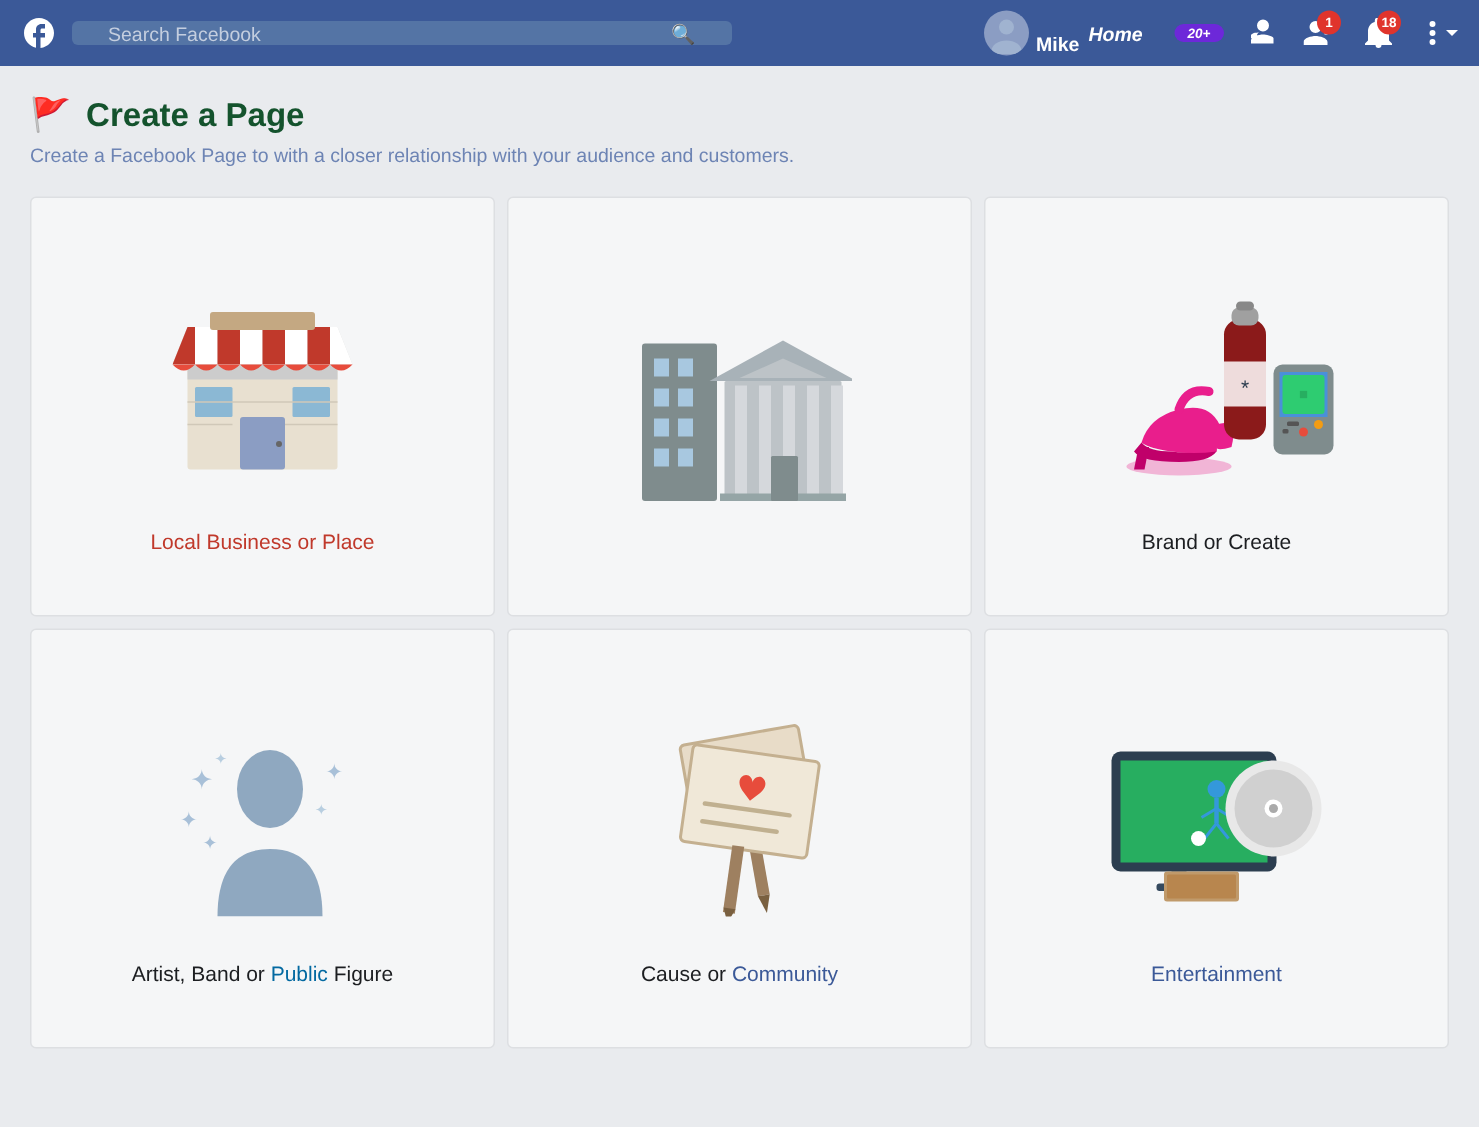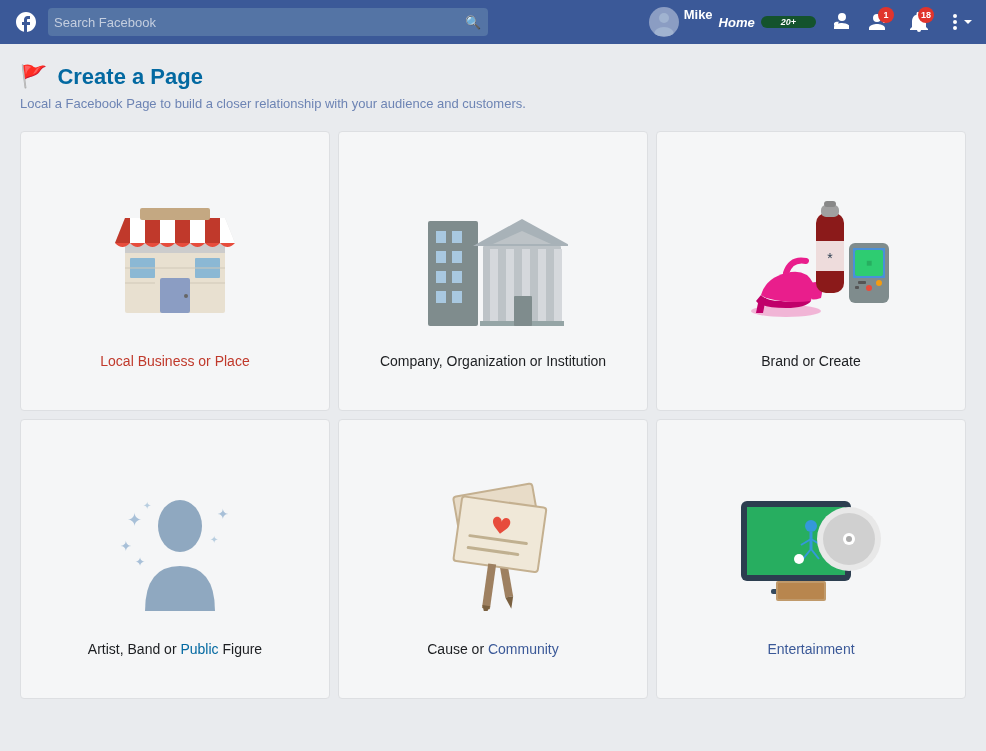--- a/index.html
+++ b/index.html
@@ -21,41 +21,41 @@
       background: #3b5998;
       display: flex; align-items: center; justify-content: center;
       color: white; font-size: 22px; font-weight: bold;
       flex-shrink: 0;
     }
     .navbar-search {
       display: flex; align-items: center;
       background: #5474a5;
       border-radius: 4px;
       margin-left: 6px;
-      padding: 0 6px;
-      height: 28px;
+      padding: 0 24px;
+      height: 16px;
       width: 440px;
       flex-shrink: 0;
     }
     .navbar-search input {
       background: transparent;
       border: none;
       outline: none;
       color: #fff;
       font-size: 13px;
       width: 100%;
     }
     .navbar-search input::placeholder { color: #c4cedf; }
     .navbar-search-icon { color: #c4cedf; font-size: 13px; margin-left: 4px; }
     .navbar-spacer { flex: 1; }
     .navbar-right {
       display: flex; align-items: center; gap: 6px;
     }
     .nav-user {
-      display: flex; align-items: flex-start; gap: 5px;
+      display: flex; align-items: flex-end; gap: 5px;
       color: white; font-size: 13px; font-weight: bold;
       cursor: pointer;
     }
     .nav-avatar {
       width: 30px; height: 30px;
       border-radius: 50%;
       background: #8b9dc3;
       display: flex; align-items: center; justify-content: center;
       font-size: 14px; color: white;
       overflow: hidden;
@@ -79,27 +79,27 @@
       top: 2px; right: 2px;
       background: #e0342c;
       color: white;
       border-radius: 50%;
       font-size: 9px;
       font-weight: bold;
       width: 16px; height: 16px;
       display: flex; align-items: center; justify-content: center;
     }
     .nav-count {
-      background: #14532d;
+      background: #6d28d9;
       color: white;
       border-radius: 8px;
       font-size: 9px;
       font-weight: bold;
-      padding: 1px 20px;
-      margin-left: 2px;
+      padding: 1px 9px;
+      margin-left: 17px;
     }
     .nav-menu-btn {
       width: 34px; height: 34px;
       display: flex; align-items: center; justify-content: center;
       cursor: pointer;
       color: white; font-size: 16px;
     }
 
     
     .page-content {
@@ -110,21 +110,21 @@
     .page-header {
       display: flex; align-items: center; gap: 10px;
       margin-bottom: 6px;
     }
     .page-flag {
       font-size: 22px;
     }
     .page-title {
       font-size: 22px;
       font-weight: bold;
-      color: #0369a1;
+      color: #14532d;
     }
     .page-subtitle {
       font-size: 13px;
       color: #6d84b4;
       margin-bottom: 20px;
     }
 
     
     .category-grid {
       display: grid;
@@ -212,21 +212,21 @@
       </svg>
     </div>
   </div>
 </nav>
 
 <div class="page-content">
   <div class="page-header">
     <span class="page-flag">🚩</span>
     <h1 class="page-title">Create a Page</h1>
   </div>
-  <p class="page-subtitle">Local a Facebook Page to build a closer relationship with your audience and customers.</p>
+  <p class="page-subtitle">Create a Facebook Page to with a closer relationship with your audience and customers.</p>
 
   <div class="category-grid">
 
     <div class="category-card">
       <div class="category-icon-area">
         <svg width="140" height="130" viewBox="0 0 140 130">
 
           <rect x="20" y="55" width="100" height="70" fill="#e8e0d0" rx="2"></rect>
           <rect x="20" y="55" width="100" height="10" fill="#ccc"></rect>
 
@@ -293,23 +293,20 @@
           <rect x="120" y="68" width="8" height="77" fill="#d5d8dc"></rect>
           <rect x="136" y="68" width="8" height="77" fill="#d5d8dc"></rect>
 
           <rect x="62" y="140" width="84" height="5" fill="#95a5a6"></rect>
 
           <rect x="96" y="115" width="18" height="30" fill="#7f8c8d" rx="1"></rect>
 
           <polygon points="75,63 133,63 104,50" fill="#bdc3c7"></polygon>
         </svg>
       </div>
-      <div class="category-label">
-        <span>Company, Organization or Institution</span>
-      </div>
     </div>
 
     <div class="category-card">
       <div class="category-icon-area">
         <svg width="160" height="140" viewBox="0 0 160 140">
 
           <ellipse cx="55" cy="128" rx="35" ry="6" fill="#e91e8c" opacity="0.3"></ellipse>
 
           <path d="M25 118 Q30 125 55 125 Q75 125 80 118 L80 115 Q65 120 50 118 Q35 118 30 112 Z" fill="#c0006a"></path>
 

